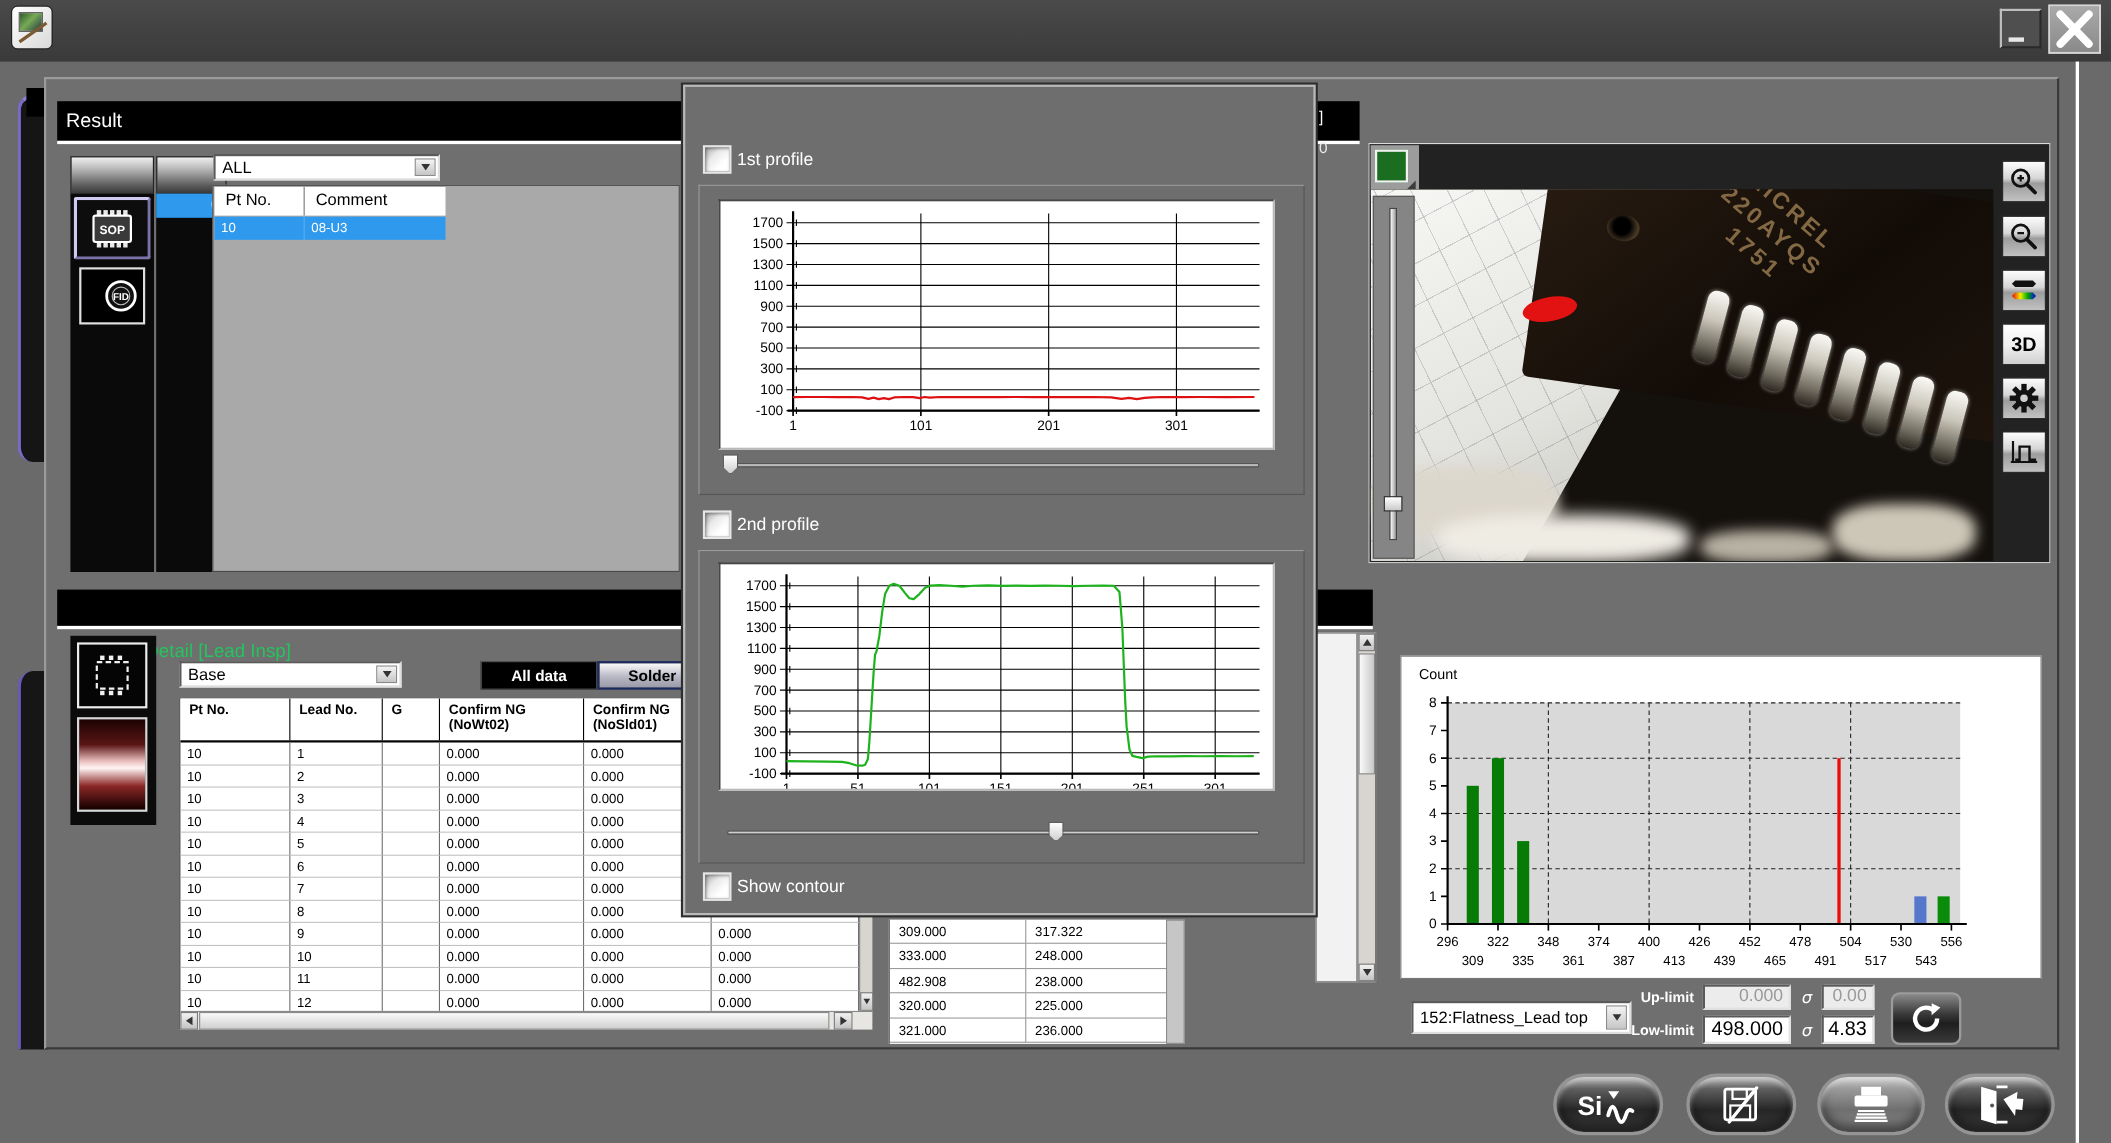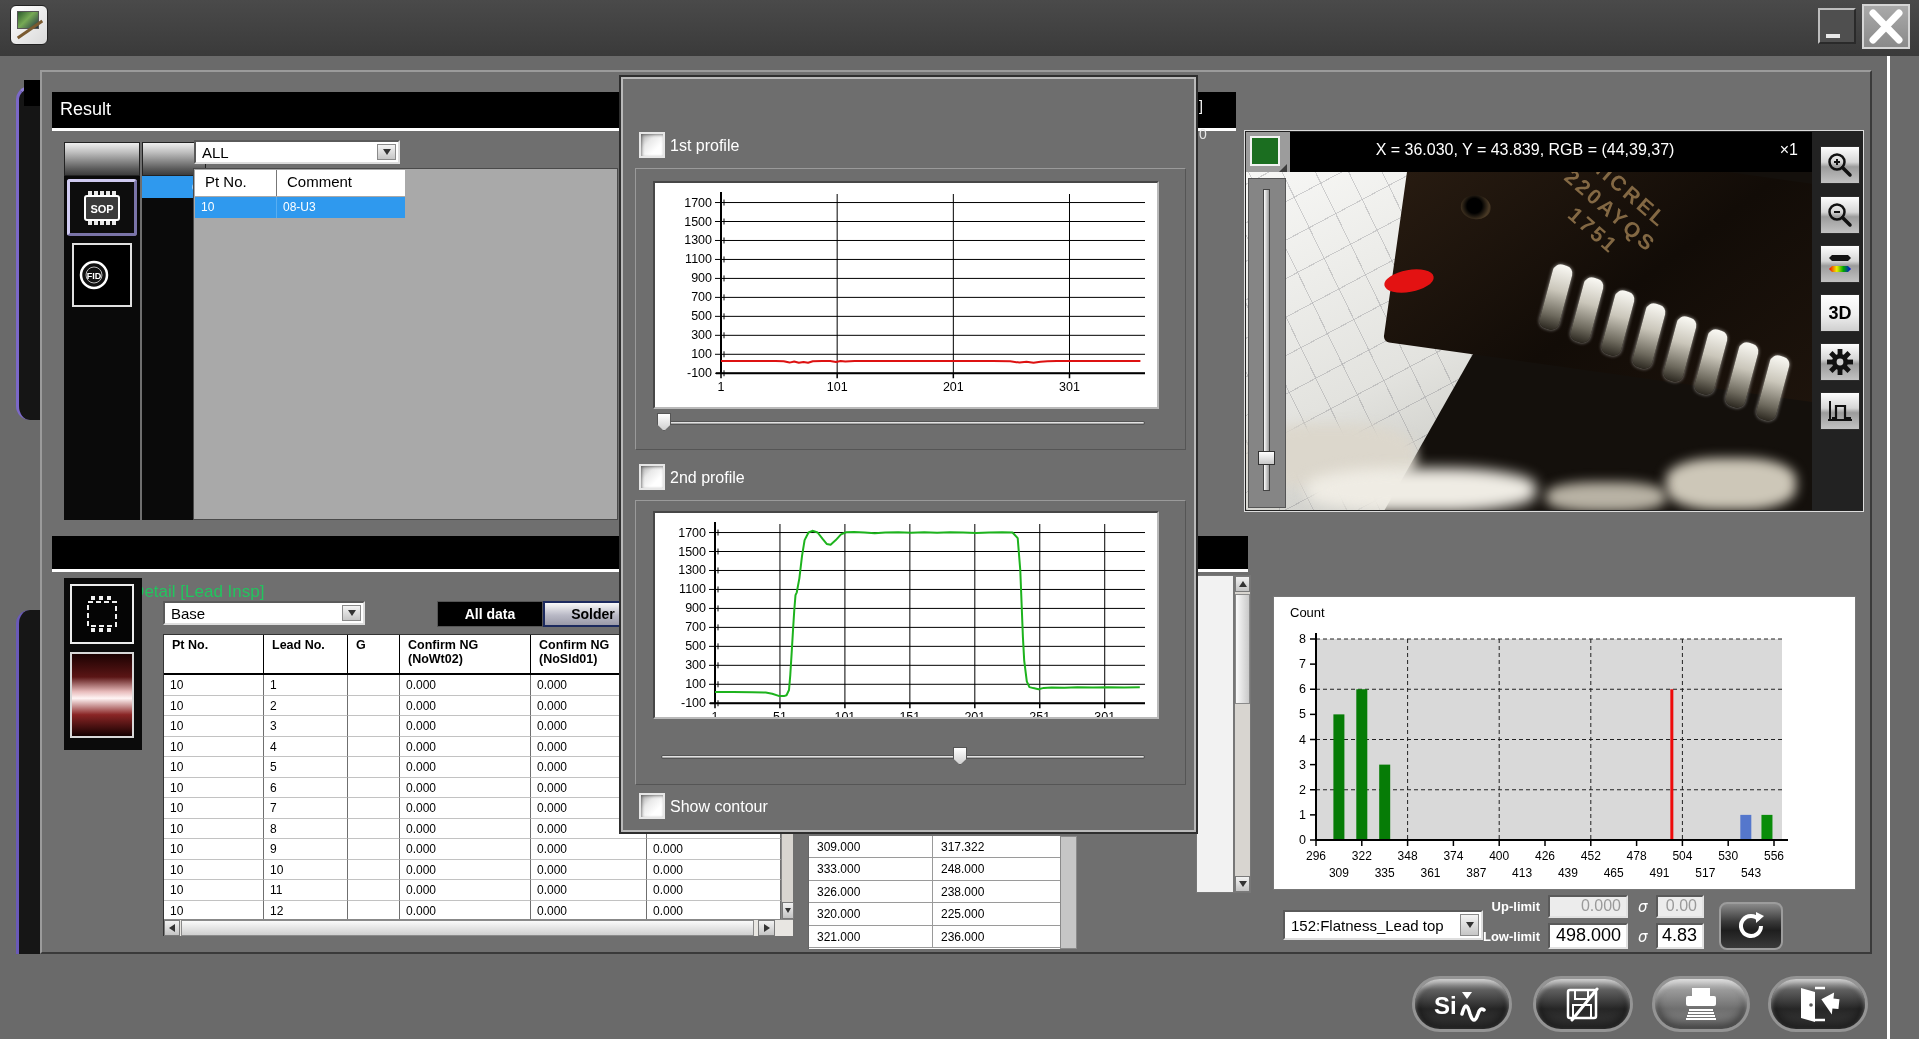--- a/index.html
+++ b/index.html
@@ -93,21 +93,21 @@
       <rect x="9" y="32" width="4" height="5"></rect>
           <rect x="15" y="32" width="4" height="5"></rect>
           <rect x="21" y="32" width="4" height="5"></rect>
           <rect x="27" y="32" width="4" height="5"></rect>
           <rect x="33" y="32" width="4" height="5"></rect>
         </g>
       <rect x="6" y="8" width="34" height="24" rx="2" fill="#3a3a3a" stroke="#fff" stroke-width="2"></rect>
       <text x="23" y="25" text-anchor="middle" font-size="11" font-weight="bold" fill="#fff" font-family="Liberation Sans,sans-serif">SOP</text>
     </svg>
   </div>
-  <div class="abs" style="left:72px;top:243px;width:60px;height:64px;background:#000;border:2px solid #e0e0e0;display:flex;align-items:center;justify-content:flex-start;">
+  <div class="abs" style="left:72px;top:243px;width:60px;height:52px;background:#000;border:2px solid #e0e0e0;display:flex;align-items:center;justify-content:flex-end;">
     <svg width="40" height="40" viewBox="0 0 40 40">
       <circle cx="20" cy="20" r="13" fill="#111" stroke="#fff" stroke-width="2.5"></circle>
       <circle cx="20" cy="20" r="8" fill="none" stroke="#bbb" stroke-width="1"></circle>
       <text x="20" y="24" text-anchor="middle" font-size="9" font-weight="bold" fill="#fff" font-family="Liberation Sans,sans-serif">FID</text>
     </svg>
   </div>
 
   <div class="abs sunken" style="left:194px;top:140px;width:206px;height:24px;">
     <span style="position:absolute;left:6px;top:2px;font-size:15px;color:#000;">ALL</span>
     <div class="ddarrow">
@@ -305,21 +305,21 @@
     <div id="side-rows">
         <div class="srow">
           <div class="scell">309.000</div>
           <div class="scell">317.322</div>
         </div>
         <div class="srow">
           <div class="scell">333.000</div>
           <div class="scell">248.000</div>
         </div>
         <div class="srow">
-          <div class="scell">326.000</div>
+          <div class="scell">482.908</div>
           <div class="scell">238.000</div>
         </div>
         <div class="srow">
           <div class="scell">320.000</div>
           <div class="scell">225.000</div>
         </div>
         <div class="srow">
           <div class="scell">321.000</div>
           <div class="scell">236.000</div>
         </div>
@@ -335,24 +335,20 @@
     <div class="abs" style="left:0;top:18px;width:15px;height:110px;background:linear-gradient(90deg,#fafafa,#c9c9c9);border:1px solid #8a8a8a;"></div>
     <div class="scrollbtn abs" style="left:0;top:300px;width:15px;height:16px;">
         <div class="tri-d"></div>
       </div>
   </div>
 
   <div class="abs" style="left:1244px;top:130px;width:620px;height:382px;border:1px solid #dcdcdc;background:#222;"></div>
   <div class="abs" style="left:1246px;top:132px;width:44px;height:46px;background:#9c9c9c;">
     <div class="abs" style="left:4px;top:4px;width:30px;height:30px;background:#1b6e20;border:2px solid #f2f2f2;"></div>
     <div class="abs" style="left:28px;top:32px;width:0;height:0;border-left:13px solid transparent;border-bottom:13px solid #3c3c3c;"></div>
-  </div>
-  <div class="abs blackbar" style="left:1290px;top:132px;width:522px;height:40px;">
-    <span style="position:absolute;left:0;top:9px;width:470px;text-align:center;font-size:16px;color:#fff;">X = 36.030, Y = 43.839, RGB = (44,39,37)</span>
-    <span style="position:absolute;right:14px;top:9px;font-size:16px;color:#fff;">×1</span>
   </div>
 
   <div class="abs" style="left:1246px;top:172px;width:566px;height:338px;overflow:hidden;background:#14100c;">
     <div class="abs" style="left:0;top:0;width:330px;height:338px;clip-path:polygon(0 0,100% 0,42% 100%,0 100%);
          background:linear-gradient(155deg,#f7f7f5 0%,#e3e3df 55%,#bdbdb7 100%);"></div>
     <div class="abs" style="left:0;top:0;width:330px;height:338px;clip-path:polygon(0 0,100% 0,42% 100%,0 100%);opacity:.5;
          background-image:repeating-linear-gradient(64deg,rgba(120,120,128,.6) 0 1px,transparent 1px 30px),repeating-linear-gradient(-28deg,rgba(120,120,128,.6) 0 1px,transparent 1px 34px);"></div>
     <div class="abs" style="left:150px;top:-14px;width:450px;height:216px;transform:rotate(8deg);
          background:linear-gradient(135deg,#2a1d12 0%,#120c07 55%,#1e140c 100%);border-radius:6px;">
       <div style="position:absolute;left:150px;top:16px;transform:rotate(33deg);color:#96784e;opacity:.85;font-weight:bold;letter-spacing:3px;font-size:21px;line-height:26px;text-align:center;">

